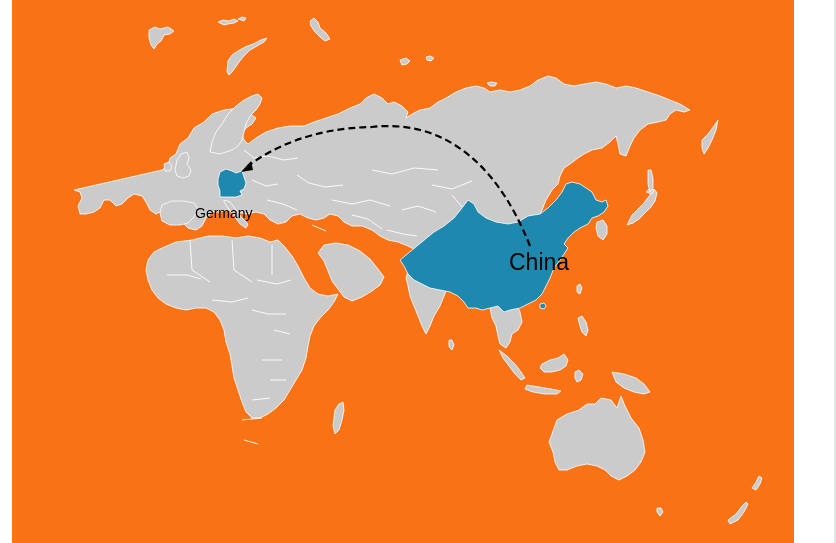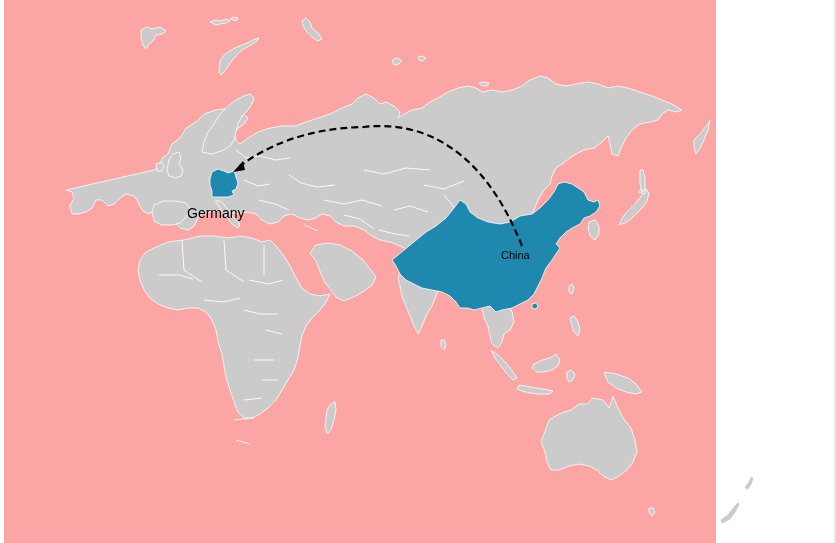--- a/index.html
+++ b/index.html
@@ -1,26 +1,26 @@
 <!DOCTYPE html>
 <html><head>
   <meta charset="utf-8">
   <style>
     html, body { margin: 0; padding: 0; background: #ffffff; }
     body { width: 836px; height: 543px; overflow: hidden; position: relative; font-family: "Liberation Sans", sans-serif; }
-    #map-root { position: absolute; left: 4px; top: 0; width: 712px; height: 543px; background: #fca5a5; }
+    #map-root { position: absolute; left: 12px; top: 0; width: 782px; height: 543px; background: #f97316; }
     #right-border { position: absolute; right: 0; top: 0; width: 2px; height: 543px; background: #e4e6ec; }
     svg { position: absolute; left: 0; top: 0; }
     .land { fill: #cbcbcb; stroke: #ffffff; stroke-width: 0.8; stroke-linejoin: round; }
     .border { fill: none; stroke: #ffffff; stroke-width: 0.9; }
     .hl { stroke: #ffffff; stroke-width: 0.8; }
     .route { fill: none; stroke: #000000; stroke-width: 2.2; stroke-dasharray: 7 4; }
     .label { position: absolute; color: #000000; font-family: "Liberation Sans", sans-serif; white-space: nowrap; }
     #label-germany { left: 183px; top: 205px; font-size: 14px; }
-    #label-china { left: 497px; top: 249px; font-size: 11px; text-align: right; }
+    #label-china { left: 497px; top: 249px; font-size: 23px; text-align: right; }
   </style>
 </head>
 <body>
 
 <div id="map-root">
   <svg width="834" height="543" viewBox="0 0 834 543">
 
     <g>
       <path class="land" d="M137,30 l6,-3 5,2 8,-2 6,4 -4,3 -6,1 -3,6 -4,3 -3,5 -3,-4 -2,-7 z"></path>
       <path class="land" d="M206,22 l5,-2 6,1 5,-2 4,2 -4,2 -6,1 -4,1 z"></path>

